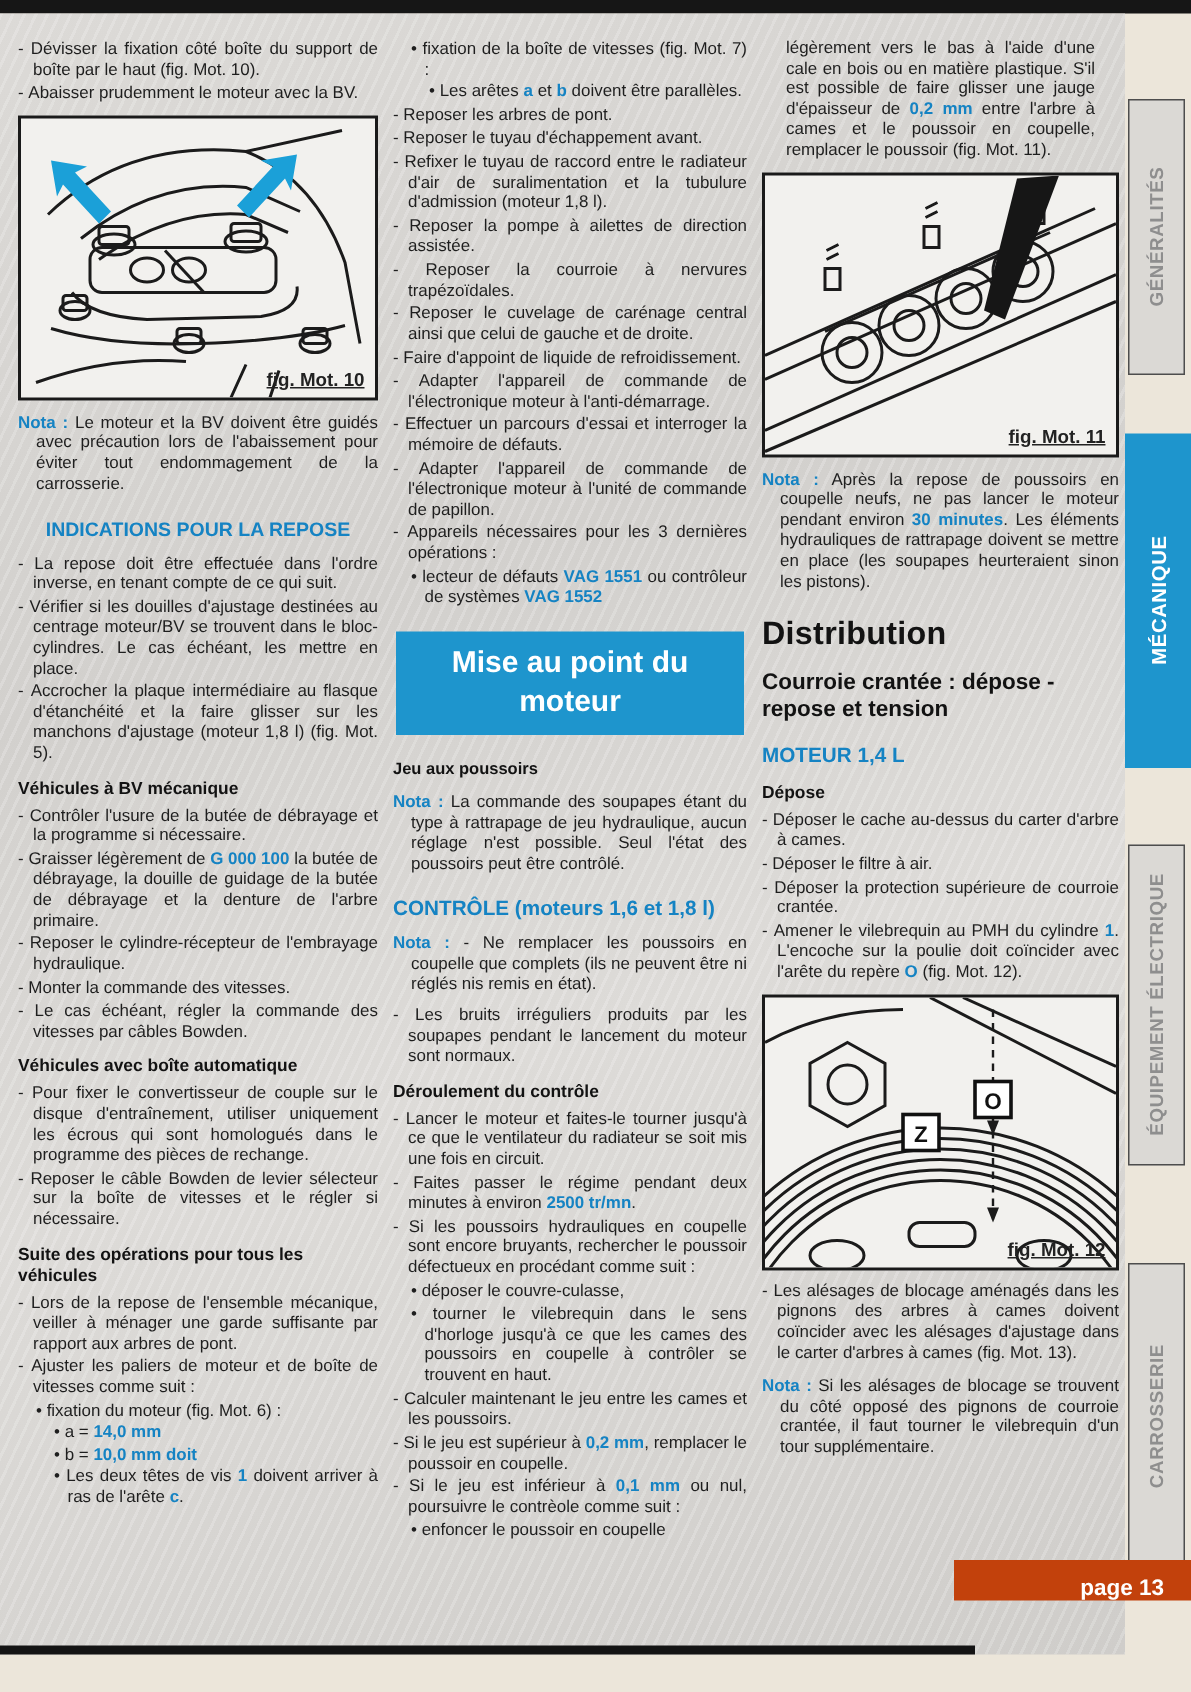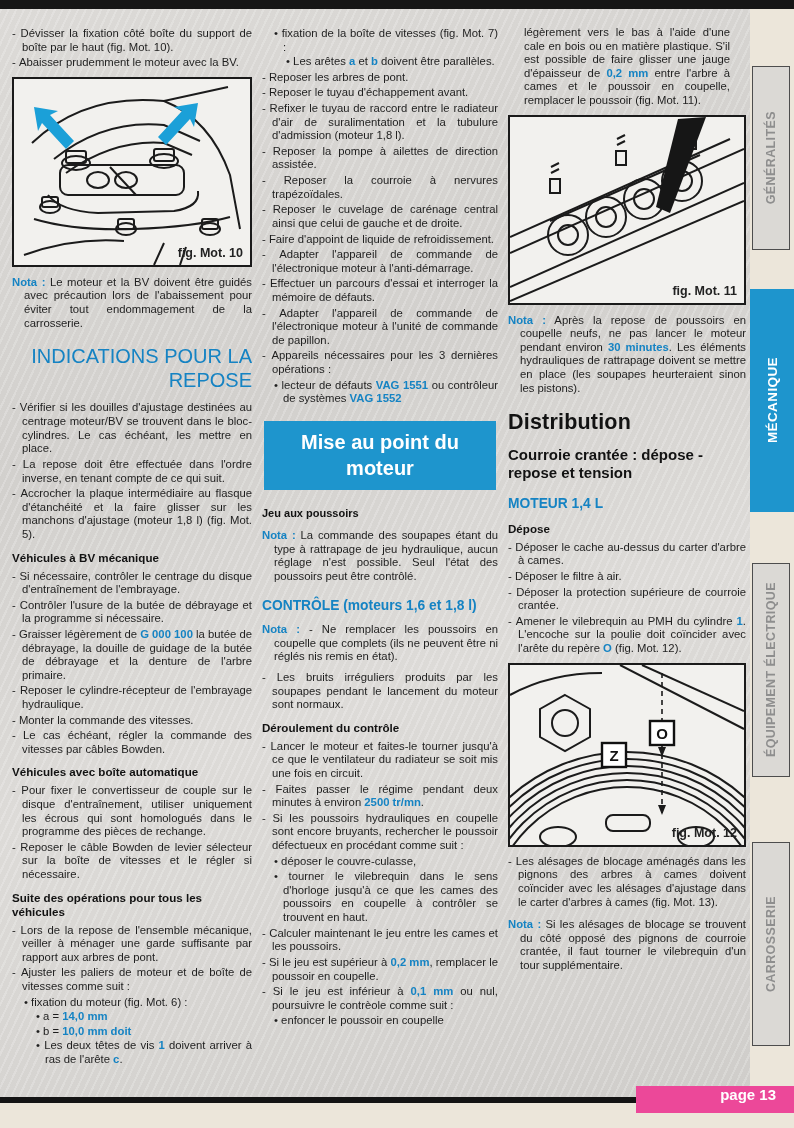--- a/index.html
+++ b/index.html
@@ -31,37 +31,37 @@
   .col-left{left:12px;width:240px;}
   .col-mid{left:262px;width:236px;}
   .col-right{left:508px;width:238px;}
 
   .li{padding-left:10px;text-indent:-10px;margin:2px 0;}
   .li2{margin-left:12px;padding-left:9px;text-indent:-9px;margin-top:2px;}
   .li3{margin-left:24px;padding-left:9px;text-indent:-9px;margin-top:1px;}
   .para{margin:1px 16px 3px;}
   .nota{padding-left:12px;text-indent:-12px;margin:9px 0 7px;}
   .hl{color:var(--blue);font-weight:bold;}
-  .h-blue{color:var(--blue);font-weight:normal;font-size:20px;line-height:1.18;margin:15px 0 9px;text-align:right;}
+  .h-blue{color:var(--blue);font-weight:bold;font-size:13px;line-height:1.18;margin:15px 0 9px;text-align:center;}
   .h-blue-sm{color:var(--blue);font-weight:bold;font-size:13.8px;margin:14px 0 8px;text-align:left;}
   .h-black-lg{font-weight:bold;font-size:11px;margin:17px 0 9px;color:#121212;text-align:left;}
   .h-section{font-weight:bold;font-size:21.5px;margin:15px 0 5px;color:#121212;text-align:left;letter-spacing:.2px;}
   .h-bold{font-weight:bold;margin:9px 0 5px;color:#121212;font-size:11.6px;text-align:left;}
   .h-bold-lg{font-weight:bold;font-size:15px;margin:10px 0 7px;color:#121212;line-height:1.2;text-align:left;}
   .banner{
     background:var(--tab-blue);color:#fff;font-weight:bold;font-size:20px;
     text-align:center;padding:8px 6px 9px;margin:15px 2px 13px;line-height:1.3;
   }
   .figure{
     position:relative;border:2px solid #1a1a1a;background:#f2f1ee;
     margin:7px 0 8px;overflow:hidden;
   }
   .figure svg{display:block;}
   .fig-label{
-    position:absolute;right:7px;bottom:4px;font-weight:bold;font-size:12.5px;color:#222;
+    position:absolute;right:7px;bottom:4px;font-weight:bold;font-size:12.5px;color:#222;text-decoration:underline;
   }
   .fig-h-190{height:190px;}
   .fig-h-184{height:184px;}
 
   
   .tab{position:absolute;display:flex;align-items:center;justify-content:center;}
   .tab .vtxt{writing-mode:vertical-rl;transform:rotate(180deg);white-space:nowrap;font-weight:bold;}
   .tab-inactive{
     left:752px;width:38px;background:#dbd9d5;border:1px solid #4d4d4d;
     color:#8e8e8e;font-size:12.5px;letter-spacing:.4px;
@@ -70,22 +70,22 @@
     left:750px;width:44px;background:var(--tab-blue);color:#fff;font-size:13.5px;letter-spacing:.4px;
   }
   .tab-generalites{top:66px;height:184px;}
   .tab-mecanique{top:289px;height:223px;}
   .tab-equipement{top:563px;height:214px;}
   .tab-carrosserie{top:842px;height:204px;}
 
   
   .bottom-rule{position:absolute;left:0;top:1097px;width:650px;height:6px;background:#141414;}
   .page-box{
-    position:absolute;left:636px;top:1086px;width:158px;height:27px;background:#ec4899;
-    display:flex;align-items:flex-start;justify-content:flex-end;padding-right:18px;
+    position:absolute;left:636px;top:1040px;width:158px;height:27px;background:#c2410c;
+    display:flex;align-items:flex-end;justify-content:flex-end;padding-right:18px;
     color:#fff;font-weight:bold;font-size:15px;
   }
   .fig-marker{fill:#111;font:bold 15px "Liberation Sans",sans-serif;}
 </style>
 </head>
 <body>
 
 <div class="page">
   <div class="top-rule"></div>
 
@@ -121,25 +121,24 @@
       </g>
       <g fill="#1ba0d8">
         <polygon points="28,44 52,70 60,62 36,36 44,32 20,28 24,52"></polygon>
         <polygon points="176,40 152,66 144,58 168,32 160,28 184,24 180,48"></polygon>
       </g>
     </svg>
     <span class="fig-label">fig. Mot. 10</span>
   </div>
         <div class="nota"><span class="hl">Nota :</span><span> Le moteur et la BV doivent être guidés avec précaution lors de l'abaissement pour éviter tout endommagement de la carrosserie.</span></div>
         <div class="h-blue"><span>INDICATIONS POUR LA REPOSE</span></div>
+        <div class="li"><span>-&nbsp;</span><span>La repose doit être effectuée dans l'ordre inverse, en tenant compte de ce qui suit.</span></div>
         <div class="li"><span>-&nbsp;</span><span>Vérifier si les douilles d'ajustage destinées au centrage moteur/BV se trouvent dans le bloc-cylindres. Le cas échéant, les mettre en place.</span></div>
-        <div class="li"><span>-&nbsp;</span><span>La repose doit être effectuée dans l'ordre inverse, en tenant compte de ce qui suit.</span></div>
         <div class="li"><span>-&nbsp;</span><span>Accrocher la plaque intermédiaire au flasque d'étanchéité et la faire glisser sur les manchons d'ajustage (moteur 1,8 l) (fig. Mot. 5).</span></div>
         <div class="h-bold"><span>Véhicules à BV mécanique</span></div>
-        <div class="li"><span>-&nbsp;</span><span>Si nécessaire, contrôler le centrage du disque d'entraînement de l'embrayage.</span></div>
         <div class="li"><span>-&nbsp;</span><span>Contrôler l'usure de la butée de débrayage et la programme si nécessaire.</span></div>
         <div class="li"><span>-&nbsp;</span><span>Graisser légèrement de </span><span class="hl">G 000 100</span><span> la butée de débrayage, la douille de guidage de la butée de débrayage et la denture de l'arbre primaire.</span></div>
         <div class="li"><span>-&nbsp;</span><span>Reposer le cylindre-récepteur de l'embrayage hydraulique.</span></div>
         <div class="li"><span>-&nbsp;</span><span>Monter la commande des vitesses.</span></div>
         <div class="li"><span>-&nbsp;</span><span>Le cas échéant, régler la commande des vitesses par câbles Bowden.</span></div>
         <div class="h-bold"><span>Véhicules avec boîte automatique</span></div>
         <div class="li"><span>-&nbsp;</span><span>Pour fixer le convertisseur de couple sur le disque d'entraînement, utiliser uniquement les écrous qui sont homologués dans le programme des pièces de rechange.</span></div>
         <div class="li"><span>-&nbsp;</span><span>Reposer le câble Bowden de levier sélecteur sur la boîte de vitesses et le régler si nécessaire.</span></div>
         <div class="h-bold"><span>Suite des opérations pour tous les véhicules</span></div>
         <div class="li"><span>-&nbsp;</span><span>Lors de la repose de l'ensemble mécanique, veiller à ménager une garde suffisante par rapport aux arbres de pont.</span></div>

